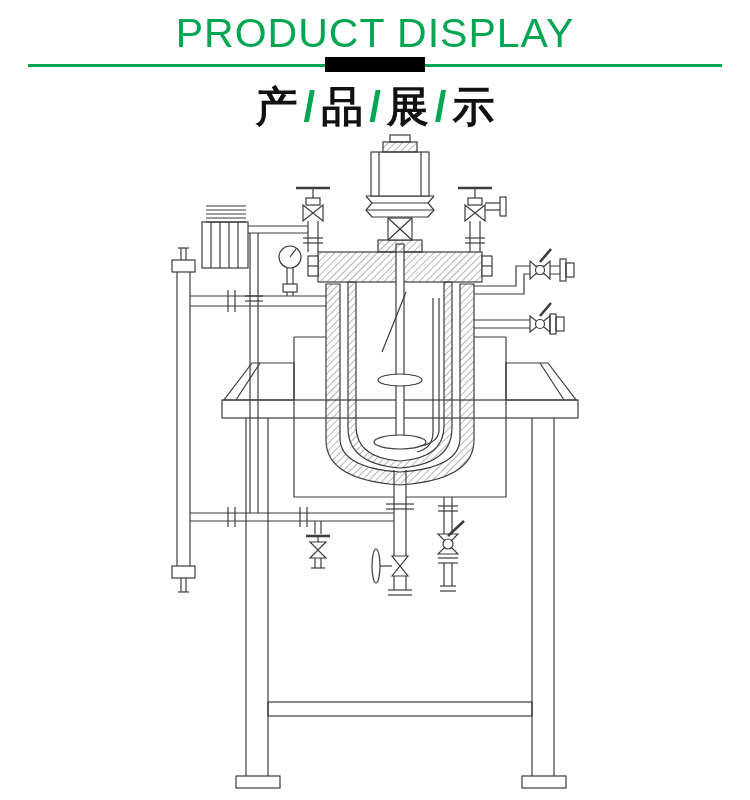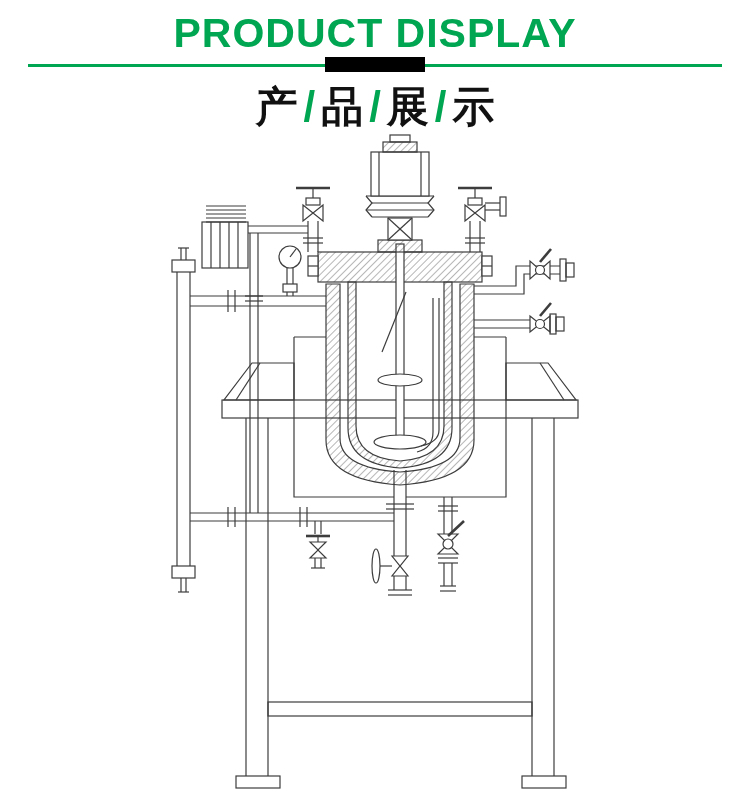--- a/index.html
+++ b/index.html
@@ -1,21 +1,21 @@
 <!DOCTYPE html>
 <html style="--accent: #00A651; --divider: #000000; --ink: #111111; --line: #3d3d3d;"><head>
 <meta charset="utf-8">
 <style>
   * { margin:0; padding:0; box-sizing:border-box; }
   html,body { width:750px; height:800px; }
   body { position:relative; background:#ffffff; font-family:"Liberation Sans", sans-serif; overflow:hidden; }
 
   .page-title {
     position:absolute; top:10px; left:0; width:750px;
-    text-align:center; font-size:41px; font-weight:700; letter-spacing:1px;
+    text-align:center; font-size:41px; font-weight:400; letter-spacing:1px;
     color:var(--accent,#00A651); white-space:nowrap;
   }
   .rule { position:absolute; top:64px; left:28px; width:694px; height:3px; background:var(--accent,#00A651); }
   .divider-bar { position:absolute; top:57px; left:325px; width:100px; height:15px; background:var(--divider,#000000); }
 
   .subtitle {
     position:absolute; top:84px; left:0; width:750px;
     display:flex; justify-content:center; align-items:center;
     font-weight:700; font-size:42px; line-height:1.1;
   }

